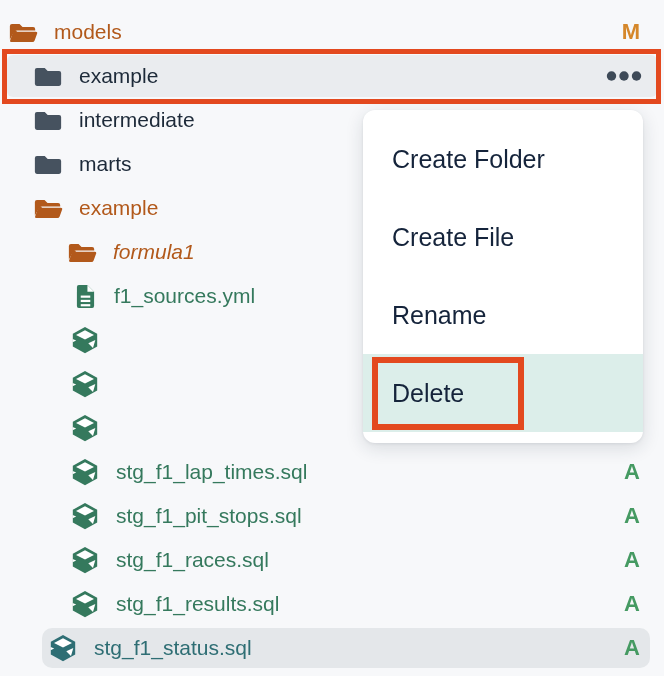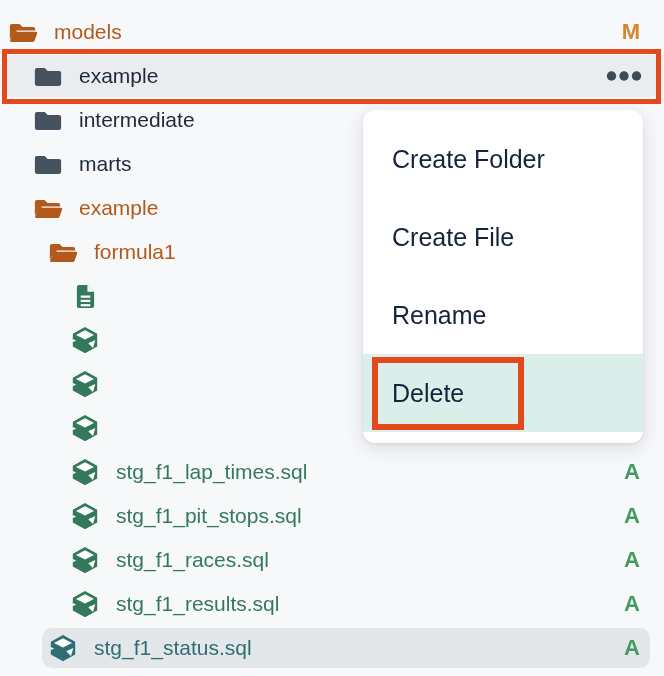--- a/index.html
+++ b/index.html
@@ -11,21 +11,21 @@
   }
   
   .tree{position:absolute;top:10px;left:0;right:0;z-index:1;}
   .row{position:relative;height:44px;display:flex;align-items:center;font-size:21px;font-weight:500;}
   .row>*{position:relative;z-index:1;}
   .row::before{content:"";position:absolute;z-index:0;}
   .row-hover::before{left:7px;right:7px;top:1px;bottom:1px;background:#EAECEF;border-radius:6px;}
   .row-selected::before{left:42px;right:14px;top:2px;bottom:2px;background:#E4E7EA;border-radius:10px;}
   .lvl0{padding-left:8px;}
   .lvl1{padding-left:33px;}
-  .lvl2{padding-left:48px;}
+  .lvl2{padding-left:67px;font-style:italic;}
   .lvl3{padding-left:70px;}
   .lbl{margin-left:16px;white-space:nowrap;}
   .ic{display:block;}
   .ic-folder{width:30px;height:25px;}
   .ic-cube{width:30px;height:30px;}
   .ic-doc{width:21px;height:27px;margin-left:5px;margin-right:2px;}
   .c-orange{color:#B2591B;}
   .c-dark{color:#1D2A39;}
   .c-dark .ic{color:#46525F;}
   .c-green{color:#35795D;}
@@ -142,20 +142,21 @@
         </span>
       <span class="lbl">formula1</span>
     </div>
 
     <div class="row lvl3 c-green">
       <span>
           <svg class="ic ic-doc">
             <use href="#i-doc"></use>
           </svg>
         </span>
+      <span class="lbl">f1_sources.yml</span>
     </div>
 
     <div class="row lvl3 c-green">
       <span>
           <svg class="ic ic-cube">
             <use href="#i-cube"></use>
           </svg>
         </span>
     </div>
 

